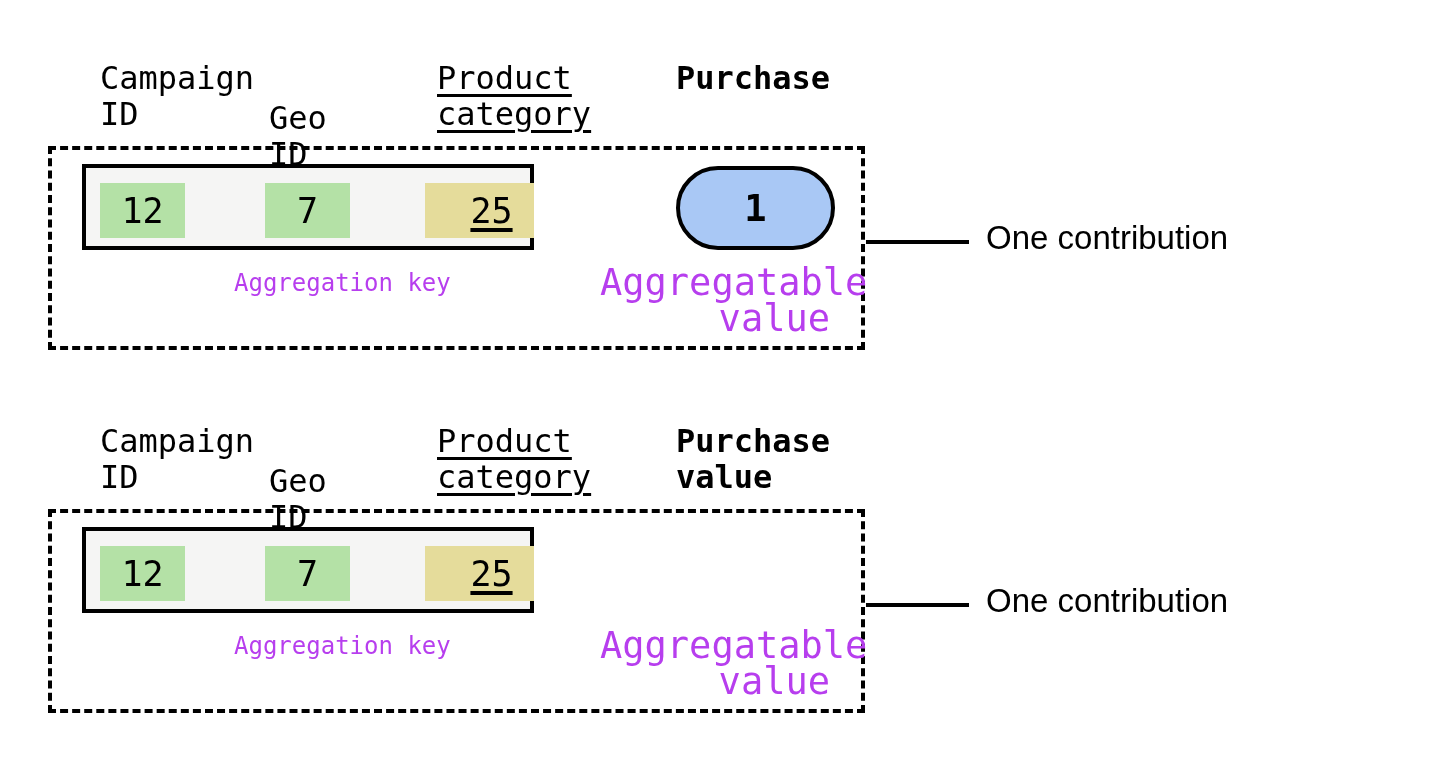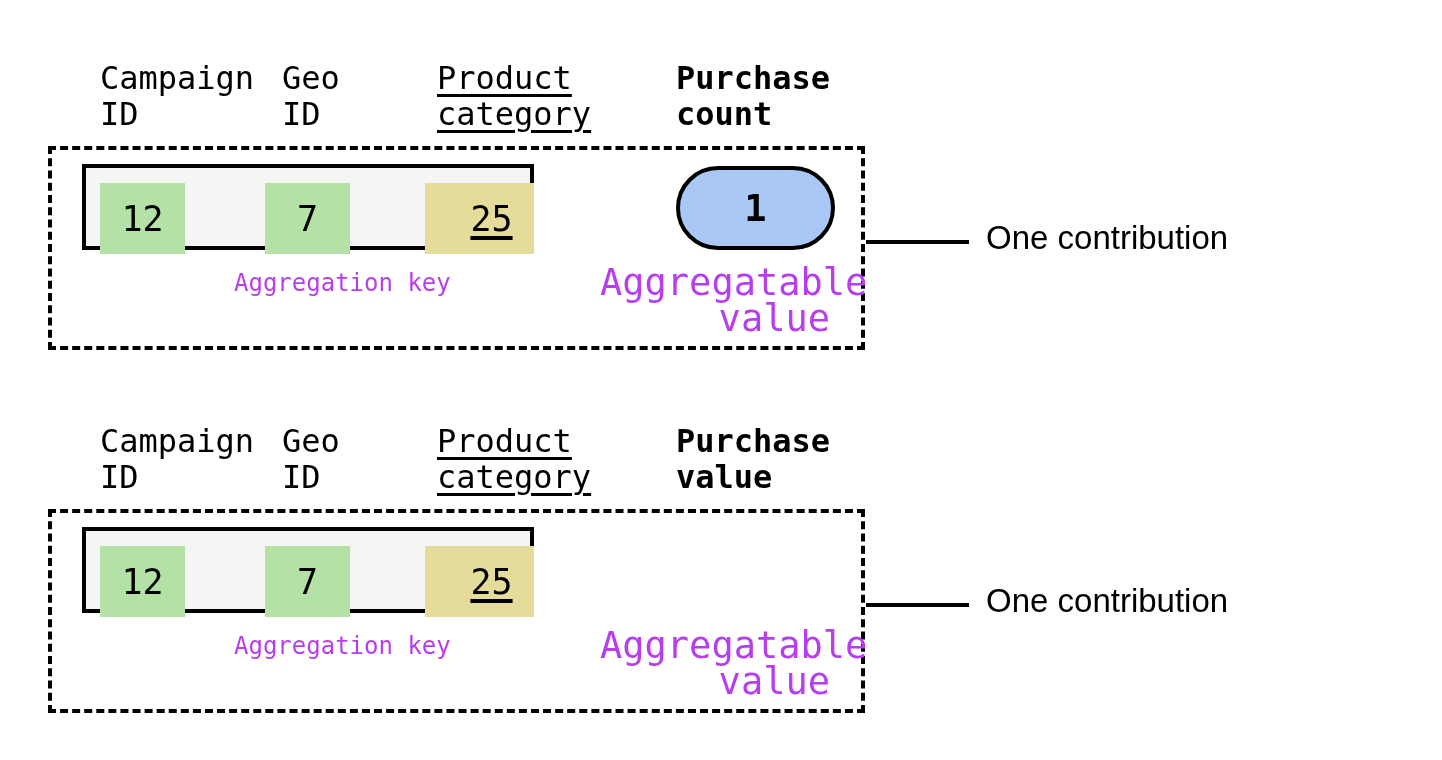--- a/index.html
+++ b/index.html
@@ -33,21 +33,21 @@
     line-height: 36px;
     white-space: nowrap;
   }
   .hdr.bold { font-weight: bold; }
   .hdr.underlined .hline {
     text-decoration: underline;
     text-decoration-thickness: 3px;
     text-underline-offset: 5px;
   }
   .hdr-campaign { left: 100px; }
-  .hdr-geo      { left: 282px; }
+  .hdr-geo      { left: 269px; margin-top: 40px; }
   .hdr-product  { left: 437px; }
   .hdr-purchase { left: 676px; }
 
   .dotted-box {
     position: absolute;
     left: 48px;
     top: 146px;
     width: 817px;
     height: 204px;
     border: 4px dashed var(--ink, #000);
@@ -60,21 +60,21 @@
     width: 452px;
     height: 86px;
     border: 4px solid var(--ink, #000);
     background: var(--record-bg, #f5f5f4);
     box-sizing: border-box;
   }
   .cell {
     position: absolute;
     top: 183px;
     width: 85px;
-    height: 71px;
+    height: 55px;
     display: flex;
     align-items: center;
     justify-content: center;
     font-size: 35px;
   }
   .cell.green  { background: var(--key-green, #b4e1a6); }
   .cell.yellow { background: var(--key-yellow, #e5dc9b); }
   .cell-campaign { left: 100px; }
   .cell-geo      { left: 265px; }
   .cell-product  { left: 425px; padding-left: 24px; }
@@ -152,21 +152,20 @@
     <div class="hdr hdr-geo">
       <div class="hline">Geo</div>
       <div class="hline">ID</div>
     </div>
     <div class="hdr underlined hdr-product">
       <div class="hline">Product</div>
       <div class="hline">category</div>
     </div>
     <div class="hdr bold hdr-purchase">
       <div class="hline">Purchase</div>
-      <div class="hline">count</div>
     </div>
 
     <div class="dotted-box"></div>
     <div class="record-box"></div>
 
     <div class="cell green cell-campaign">
       <span>12</span>
     </div>
     <div class="cell green cell-geo">
       <span>7</span>

